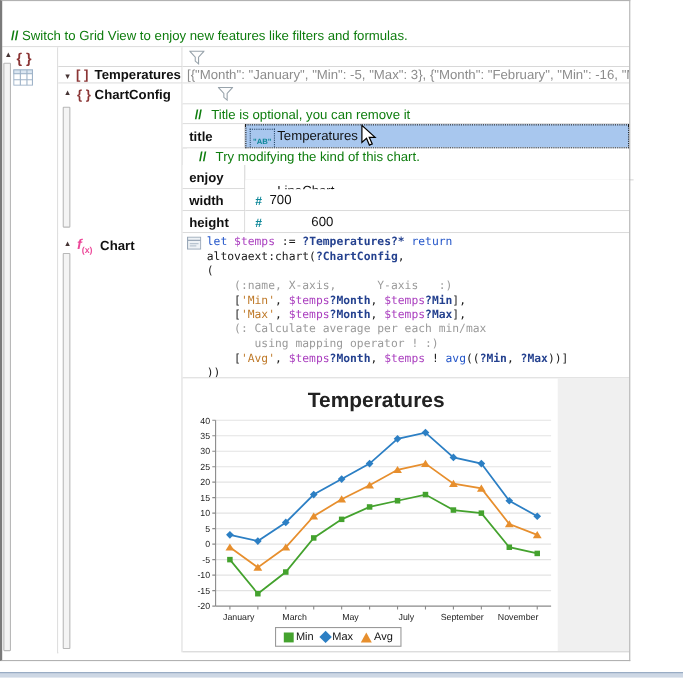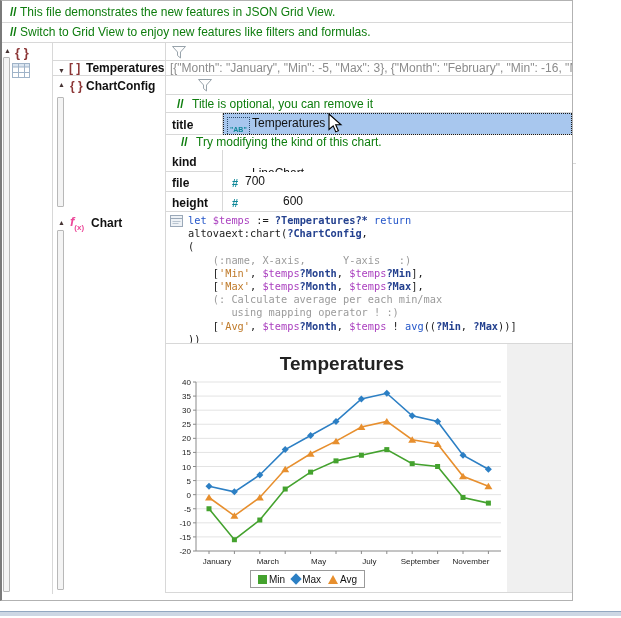--- a/index.html
+++ b/index.html
@@ -37,23 +37,20 @@
   .lm-square { width:9px; height:9px; }
   .lm-diamond { width:8px; height:8px; transform:rotate(45deg); }
   .lm-triangle { width:0; height:0; border-left:5px solid transparent; border-right:5px solid transparent; border-bottom:9px solid #000; }
   .bottom-band { left:0; top:611px; width:621px; height:5px; background:#cdd7e4; border-top:1px solid #93a7c0; }
 </style>
 </head>
 <body>
 
 <div class="canvas">
 
-  <div class="cell bb comment-row" style="left:2px;top:3px;width:570px;height:20px;">
-    <span class="slash c-slash-pad">//</span><span>This file demonstrates the new features in JSON Grid View.</span>
-  </div>
   <div class="cell bb comment-row" style="left:2px;top:23px;width:570px;height:20px;">
     <span class="slash c-slash-pad">//</span><span>Switch to Grid View to enjoy new features like filters and formulas.</span>
   </div>
 
   <div class="cell br" style="left:2px;top:43px;width:51px;height:551px;">
     <span class="tri abs" style="left:2px;top:4px;">▲</span>
     <span class="brace abs" style="left:13px;top:2px;font-size:13px;">{ }</span>
     <svg class="abs" style="left:10px;top:20px;" width="18" height="15">
       <rect x="0.5" y="0.5" width="17" height="14" fill="#ffffff" stroke="#9fb3c8"></rect>
       <rect x="0.5" y="0.5" width="17" height="3.5" fill="#dbe6f1" stroke="#9fb3c8"></rect>
@@ -103,29 +100,29 @@
   <div class="cell bb sel-cell" style="left:223px;top:113px;width:349px;height:22px;line-height:21px;">
     <span class="ab-pill sel abs" style="left:4px;top:4px;">"AB"</span>
     <span class="val abs" style="left:29px;top:0px;">Temperatures</span>
   </div>
 
   <div class="cell bb comment-row" style="left:170px;top:135px;width:406px;height:29px;line-height:14px;">
     <span class="slash c-slash-pad2" style="padding-left:11px;width:26px;">//</span><span>Try modifying the kind of this chart.</span>
   </div>
 
   <div class="cell bb br" style="left:166px;top:150px;width:57px;height:22px;line-height:21px;">
-    <span class="key" style="padding-left:6px;">kind</span>
+    <span class="key" style="padding-left:6px;">enjoy</span>
   </div>
   <div class="cell bb" style="left:223px;top:150px;width:349px;height:22px;line-height:21px;margin-top:13px;">
     <span class="ab-pill abs" style="left:5px;top:6px;">"AB"</span>
     <span class="val abs" style="left:29px;top:0px;">LineChart</span>
   </div>
 
   <div class="cell bb br" style="left:166px;top:172px;width:57px;height:20px;line-height:19px;">
-    <span class="key" style="padding-left:6px;">file</span>
+    <span class="key" style="padding-left:6px;">width</span>
   </div>
   <div class="cell bb" style="left:223px;top:172px;width:349px;height:20px;line-height:19px;">
     <span class="hash abs" style="left:9px;top:2px;">#</span>
     <span class="val abs" style="left:22px;top:0px;">700</span>
   </div>
 
   <div class="cell bb br" style="left:166px;top:192px;width:57px;height:20px;line-height:19px;">
     <span class="key" style="padding-left:6px;">height</span>
   </div>
   <div class="cell bb" style="left:223px;top:192px;width:349px;height:20px;line-height:19px;">

